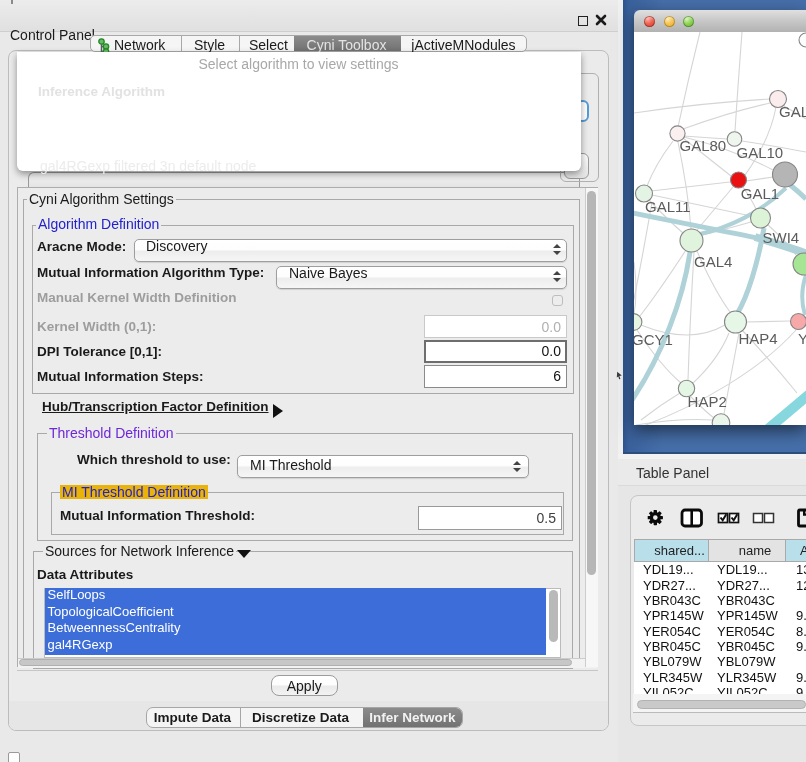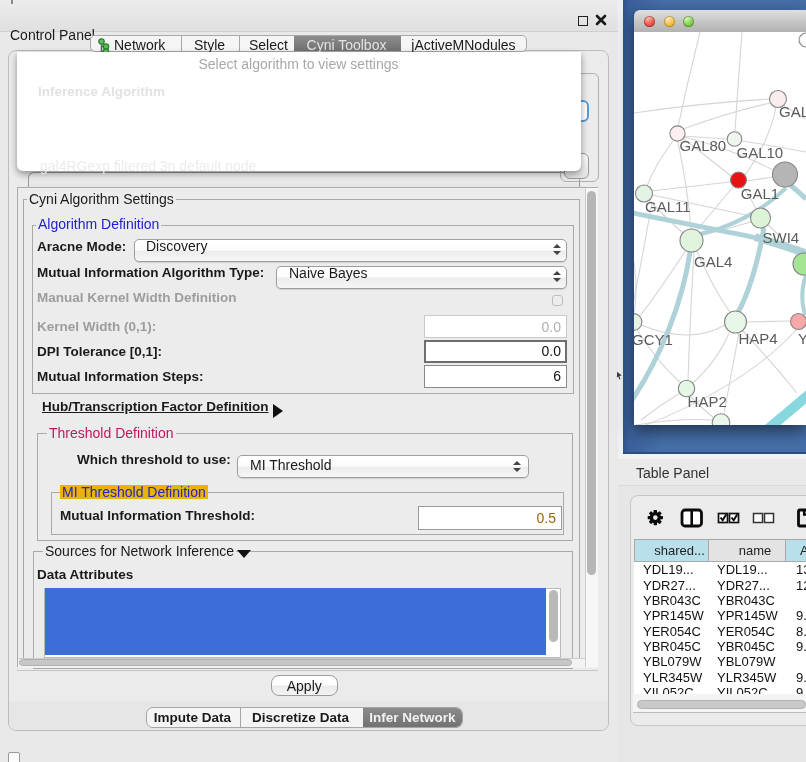--- a/index.html
+++ b/index.html
@@ -228,40 +228,44 @@
 <div class="t" style="left:424px;top:344.1px;width:137px;text-align:right;color:#111;">0.0</div>
 
 <div class="t b" style="left:37px;top:369.6px;">Mutual Information Steps:</div>
 <div class="fld" style="left:424px;top:365px;width:142.5px;height:23px;border:1.5px solid #8a8a8a;box-sizing:border-box;"></div>
 <div class="t" style="left:424px;top:369.1px;width:137px;text-align:right;color:#111;">6</div>
 
 <div class="t b" style="left:42px;top:399.6px;text-decoration:underline;">Hub/Transcription Factor Definition</div>
 <div class="arr" style="left:273px;top:404px;border-top:7px solid transparent;border-bottom:7px solid transparent;border-left:10px solid #111;"></div>
 
 <div class="grp" style="left:37px;top:433px;width:534px;height:105.5px;"></div>
-<div class="t" style="left:47px;top:426px;background:#ececec;padding:0 2px;color:#be185d;">Threshold Definition</div>
+<div class="t" style="left:47px;top:426px;background:#ececec;padding:0 2px;color:#6d28d9;">Threshold Definition</div>
 
 <div class="t b" style="left:77px;top:452.6px;width:154px;text-align:left;">Which threshold to use:</div>
 <div class="combo" style="left:236.5px;top:455px;width:290px;height:21px;"></div>
 <div class="t" style="left:250px;top:458.1px;">MI Threshold</div>
 <div class="arr" style="left:513px;top:461px;border-left:4.5px solid transparent;border-right:4.5px solid transparent;border-bottom:4.5px solid #444;"></div>
 <div class="arr" style="left:513px;top:467.5px;border-left:4.5px solid transparent;border-right:4.5px solid transparent;border-top:4.5px solid #444;"></div>
 
 <div class="grp" style="left:51px;top:492px;width:511px;height:41px;"></div>
 <div class="t" style="left:60px;top:484.6px;background:#eab308;padding:0 2px;color:#2222cc;">MI Threshold Definition</div>
 <div class="t b" style="left:60px;top:508.6px;">Mutual Information Threshold:</div>
 <div class="fld" style="left:418px;top:506px;width:143.5px;height:24px;border:1.5px solid #999;box-sizing:border-box;"></div>
-<div class="t" style="left:418px;top:510.6px;width:138px;text-align:right;color:#a16207;">0.5</div>
+<div class="t" style="left:418px;top:510.6px;width:138px;text-align:right;color:#404040;">0.5</div>
 
 <div class="grp" style="left:33px;top:551px;width:538px;height:116px;"></div>
 <div class="t" style="left:43px;top:544.1px;background:#ececec;padding:0 2px;">Sources for Network Inference</div>
 <div class="arr" style="left:237px;top:550px;border-left:7px solid transparent;border-right:7px solid transparent;border-top:8px solid #111;"></div>
 <div class="t b" style="left:37px;top:568px;">Data Attributes</div>
 <div class="a" style="left:44px;top:588px;width:517px;height:70px;background:#fff;border:1px solid #bbb;box-sizing:border-box;"></div>
 <div class="a" style="left:45px;top:588px;width:501px;height:66.8px;background:#3d6dd8;"></div>
+<div class="t s13" style="left:47.5px;top:586.8px;line-height:16.7px;color:#fff;">SelfLoops
+TopologicalCoefficient
+BetweennessCentrality
+gal4RGexp</div>
 <div class="a" style="left:549px;top:590px;width:9px;height:52px;border-radius:4.5px;background:#b9b9b9;"></div>
 
 <div class="a" style="left:18px;top:658px;width:579px;height:9px;background:#f2f2f2;border-top:1px solid #ccc;"></div>
 <div class="a" style="left:19px;top:659px;width:553px;height:7px;border-radius:4px;background:#c7c7c7;border:1px solid #b0b0b0;box-sizing:border-box;"></div>
 
 <div class="a" style="left:585px;top:188px;width:12px;height:479px;background:#f7f7f7;border-left:1px solid #ccc;"></div>
 <div class="a" style="left:586.5px;top:191px;width:9px;height:384px;border-radius:4.5px;background:#b6b6b6;"></div>
 
 <div class="a" style="left:271px;top:675px;width:66.5px;height:21px;border:1px solid #9c9c9c;border-radius:8px;background:linear-gradient(180deg,#ffffff,#fdfdfd 45%,#eaeaea 55%,#f3f3f3);box-sizing:border-box;"></div>
 <div class="t" style="left:271px;top:678.6px;width:66.5px;text-align:center;">Apply</div>

